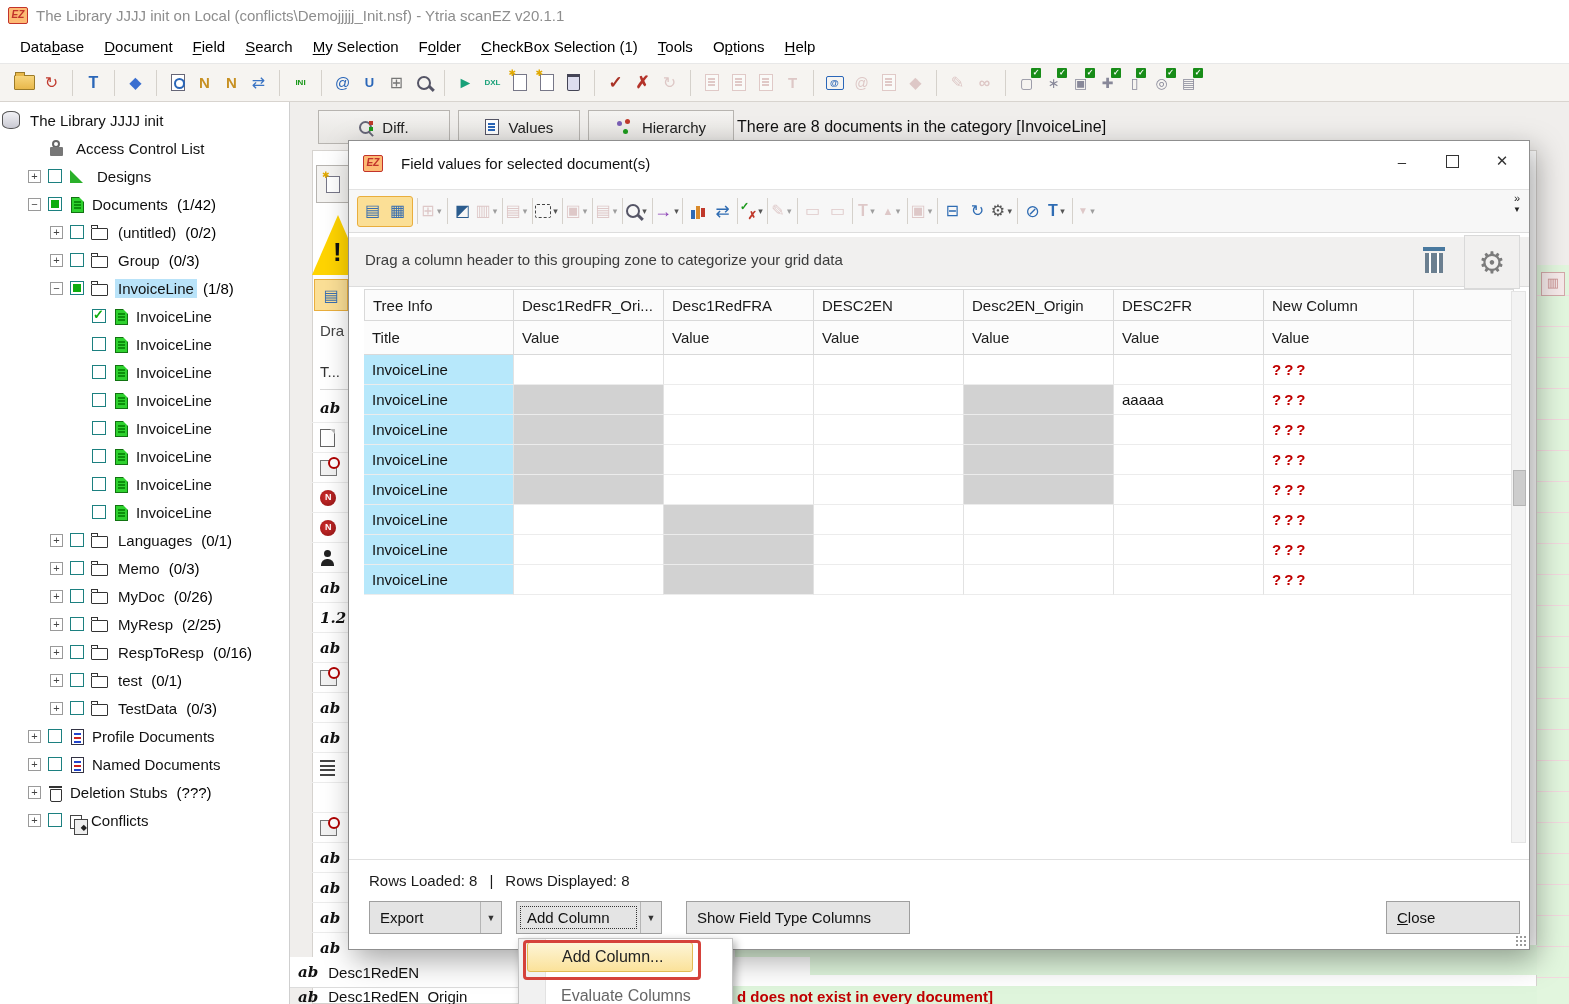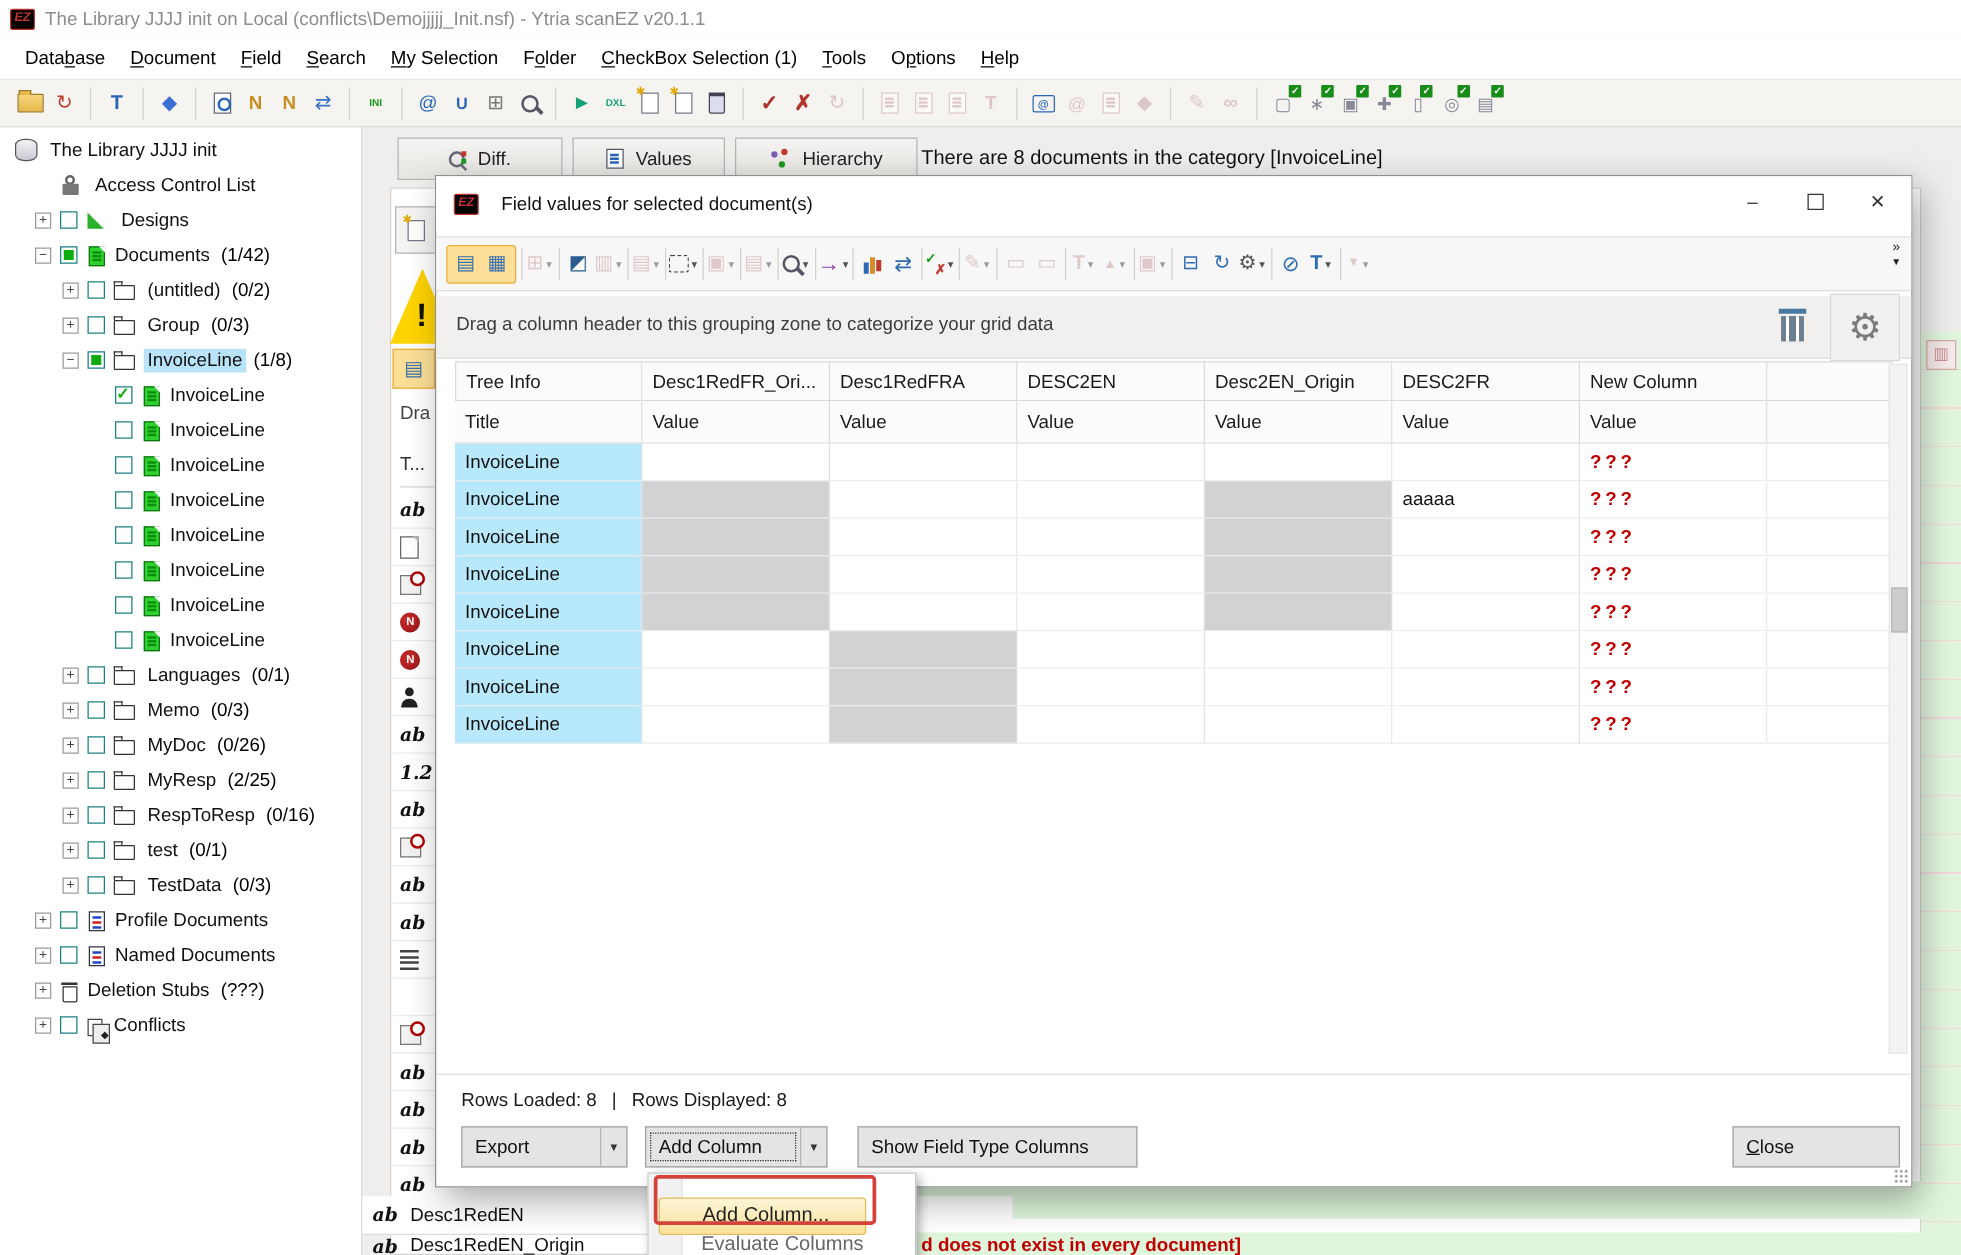--- a/index.html
+++ b/index.html
@@ -2,21 +2,21 @@
 <html><head>
 <meta charset="utf-8">
 <style>
   html,body{margin:0;padding:0;width:1569px;height:1004px;overflow:hidden;
     font-family:"Liberation Sans",sans-serif;background:#fff;color:#111;}
   #app{position:relative;width:1569px;height:1004px;background:#f0eeec;}
 
   
   .titlebar{position:absolute;left:0;top:0;width:100%;height:30px;background:#fff;
     display:flex;align-items:center;padding-left:8px;box-sizing:border-box;}
-  .applogo{width:18px;height:15px;background:#000000;border:1px solid #c2332b;border-radius:2px;
+  .applogo{width:18px;height:15px;background:#fdba74;border:1px solid #c2332b;border-radius:2px;
     color:#c2332b;font-weight:bold;font-style:italic;font-size:10px;line-height:14px;text-align:center;margin-right:8px;}
   .titletext{color:#8d8d8d;font-size:15px;}
 
   .menubar{position:absolute;left:0;top:30px;width:100%;height:34px;background:#fff;
     display:flex;align-items:center;padding-left:10px;box-sizing:border-box;border-bottom:1px solid #e8e8e8;font-size:15px;}
   .menu-item{padding:6px 10px;color:#000;cursor:default;}
   .menu-item u{text-underline-offset:2px;}
 
   .toolbar-main{position:absolute;left:0;top:64px;width:100%;height:38px;background:#f6f4f1;
     display:flex;align-items:center;padding-left:6px;box-sizing:border-box;border-bottom:1px solid #d8d4cf;}
@@ -351,21 +351,21 @@
         <span class="tbi">
           <span class="k k-chk">◎</span>
         </span>
         <span class="tbi">
           <span class="k k-chk">▤</span>
         </span>
       </span>
     </div>
 
   <div class="sidebar" id="tree">
-      <div class="tree-row" style="padding-left: 12px;">
+      <div class="tree-row" style="padding-left: 2px;">
         <span class="ti ti-db"></span>
         <span class="t-label">The Library JJJJ init</span>
       </div>
       <div class="tree-row" style="padding-left: 28px;">
         <span class="exp-spacer"></span>
         <span class="ti ti-lock"></span>
         <span class="t-label">Access Control List</span>
       </div>
       <div class="tree-row" style="padding-left: 28px;">
         <span class="exp">+</span>
@@ -894,21 +894,21 @@
       </div>
       <div class="btn" style="left:1037px;width:134px;">
         <span class="lbl" id="closelbl"><u>C</u>lose</span>
       </div>
     </div>
     <div class="grip"></div>
   </div>
 
   <div class="ctxmenu">
     <div class="ctx-gutter"></div>
-    <div class="ctx-item hl" style="top:19px;">
+    <div class="ctx-item hl" style="top:3px;">
       <span>Add Column...</span>
     </div>
     <div class="ctx-red"></div>
     <div class="ctx-item dim" style="top:42px;">
       <span>Evaluate Columns</span>
     </div>
   </div>
 
 </div>
 

